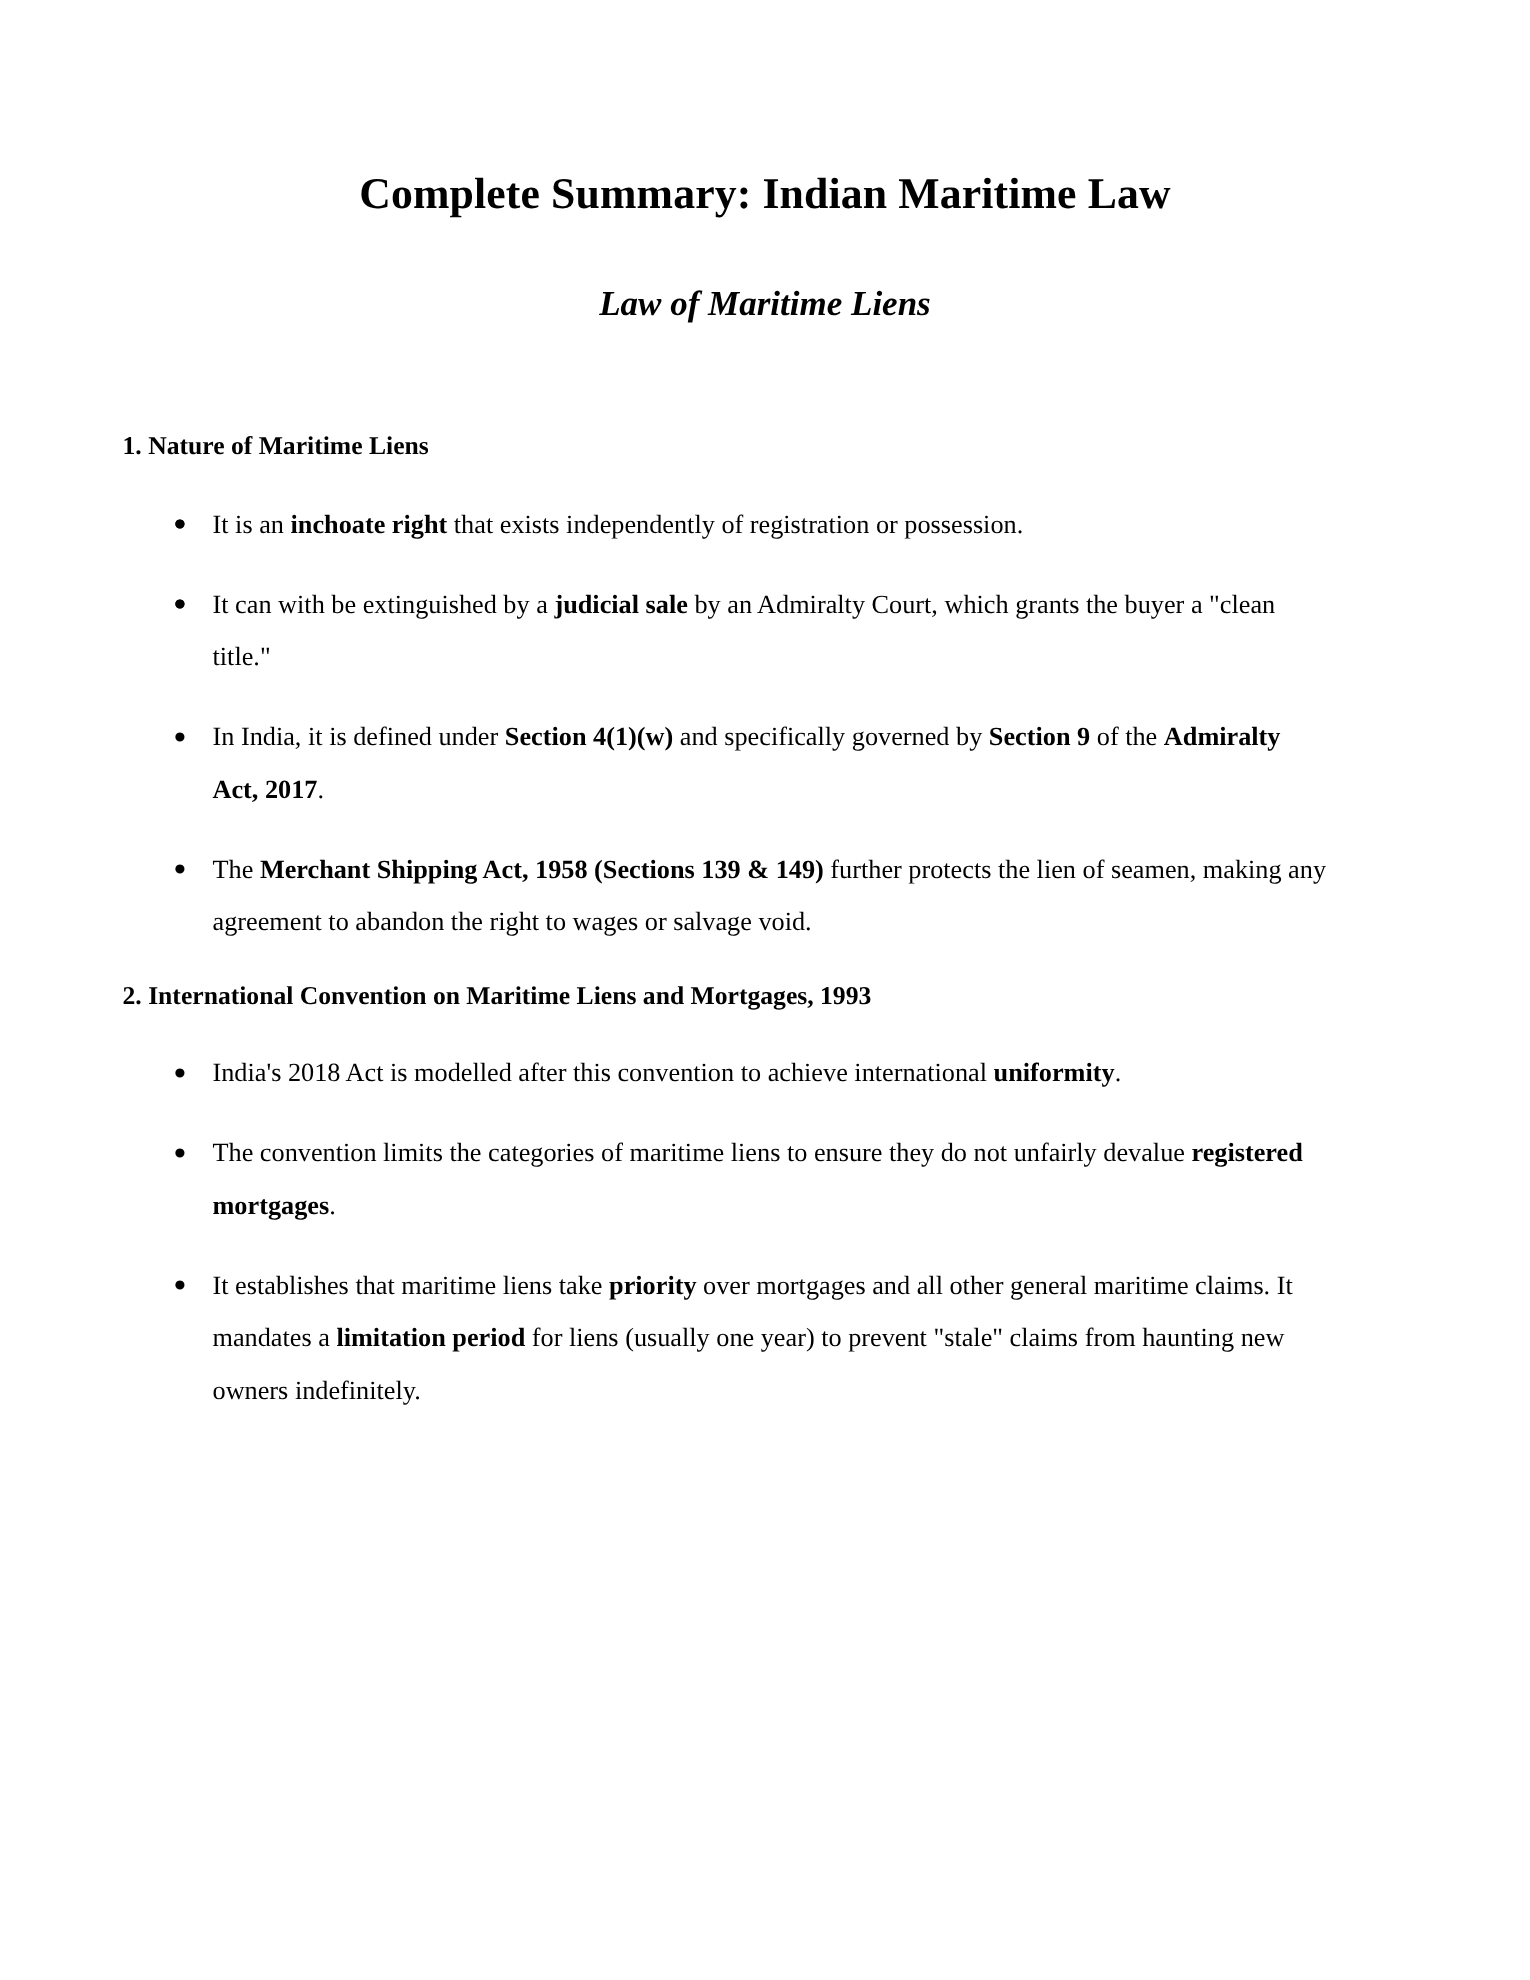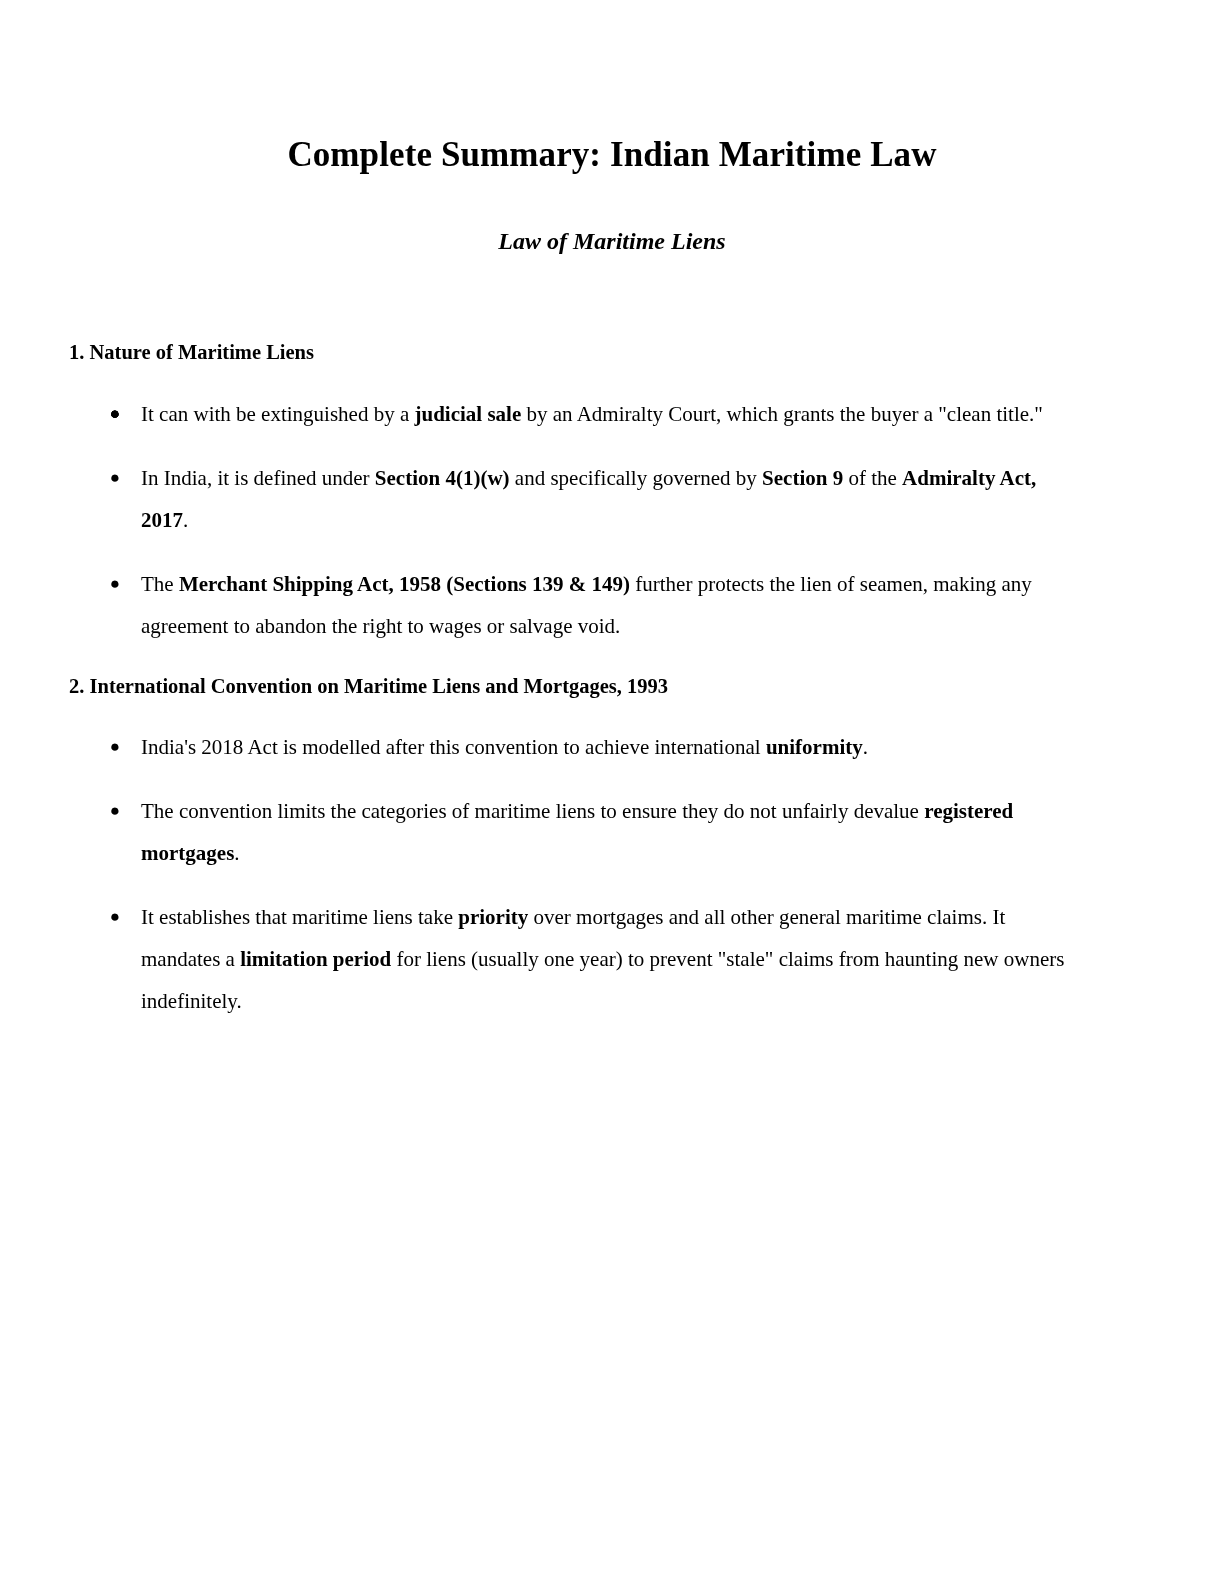--- a/index.html
+++ b/index.html
@@ -30,30 +30,30 @@
     font-size: 35px;
     font-weight: bold;
     line-height: 1.25;
     margin: 0;
     padding-top: 133px;
     letter-spacing: 0.1px;
   }
 
   .doc-subtitle {
     text-align: center;
-    font-size: 24px;
+    font-size: 28px;
     font-weight: bold;
     font-style: italic;
     line-height: 1.3;
     margin: 0;
     padding-top: 49px;
   }
 
   .content {
-    margin-left: 69px;
+    margin-left: 98px;
     margin-right: 159px;
     padding-top: 82px;
     font-family: Liberation Serif, serif;
   }
 
   .section {
     margin: 0;
   }
 
   .section + .section {
@@ -105,21 +105,21 @@
 
   <h1 class="doc-title">Complete Summary: Indian Maritime Law</h1>
 
   <h2 class="doc-subtitle">Law of Maritime Liens</h2>
 
   <div class="content" id="body-root">
       <div class="section">
         <div class="section-heading">1. Nature of Maritime Liens</div>
         <ul class="bullet-list">
           <li class="bullet-item"><span class="bullet-marker">●</span></li>
-          <li class="bullet-item"><span class="bullet-marker">●</span></li>
+          <li class="bullet-item"><span class="bullet-marker">●</span><span class="bullet-text"><span>It is an </span><b>inchoate right</b><span> that exists independently of registration or possession.</span></span></li>
           <li class="bullet-item"><span class="bullet-marker">●</span></li>
           <li class="bullet-item"><span class="bullet-marker">●</span><span class="bullet-text"><span>It can with be extinguished by a </span><b>judicial sale</b><span> by an Admiralty Court, which grants the buyer a "clean title."</span></span></li>
           <li class="bullet-item"><span class="bullet-marker">●</span><span class="bullet-text"><span>In India, it is defined under </span><b>Section 4(1)(w)</b><span> and specifically governed by </span><b>Section 9</b><span> of the </span><b>Admiralty Act, 2017</b><span>.</span></span></li>
           <li class="bullet-item"><span class="bullet-marker">●</span><span class="bullet-text"><span>The </span><b>Merchant Shipping Act, 1958 (Sections 139 &amp; 149)</b><span> further protects the lien of seamen, making any agreement to abandon the right to wages or salvage void.</span></span></li>
         </ul>
       </div>
       <div class="section">
         <div class="section-heading">2. International Convention on Maritime Liens and Mortgages, 1993</div>
         <ul class="bullet-list">
           <li class="bullet-item"><span class="bullet-marker">●</span><span class="bullet-text"><span>India's 2018 Act is modelled after this convention to achieve international </span><b>uniformity</b><span>.</span></span></li>

